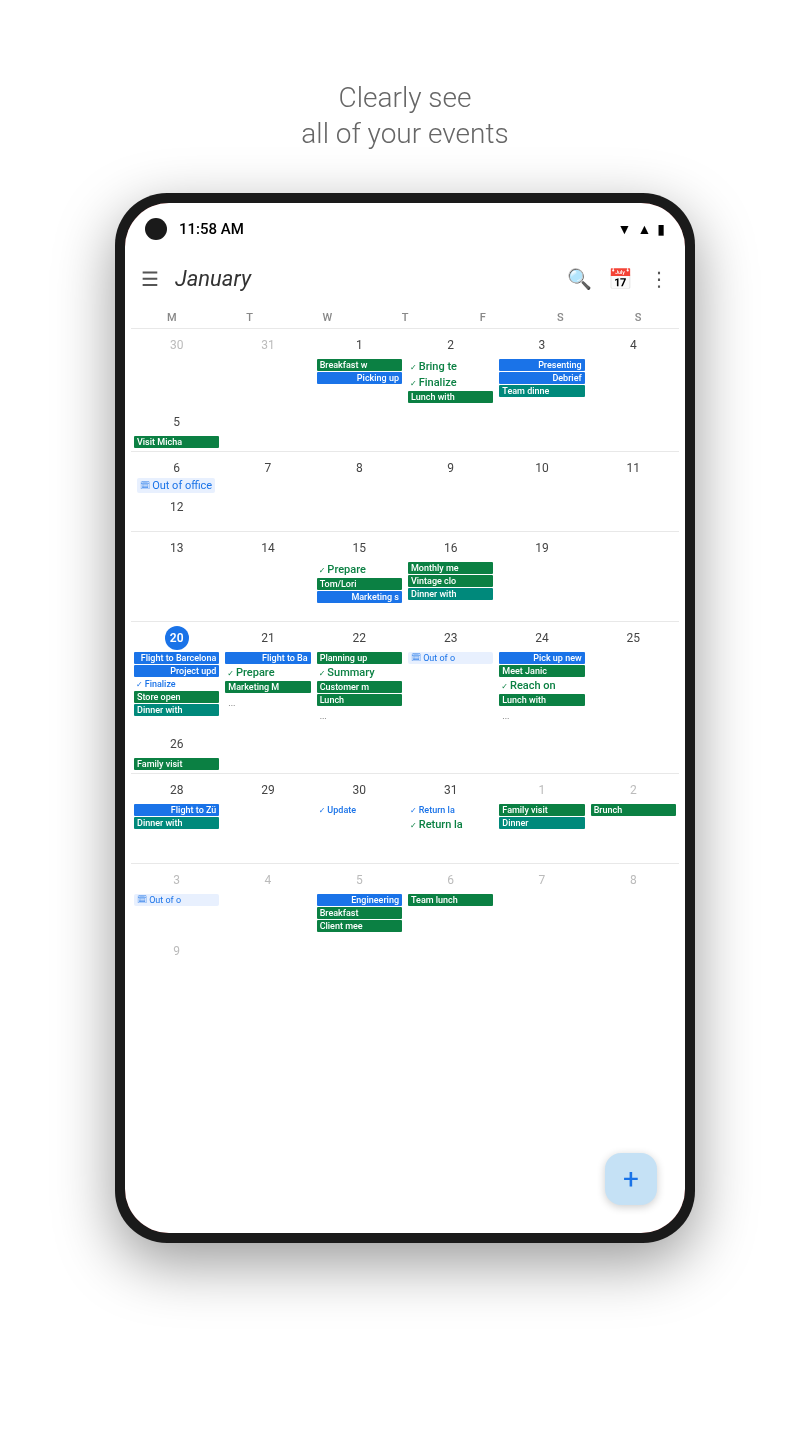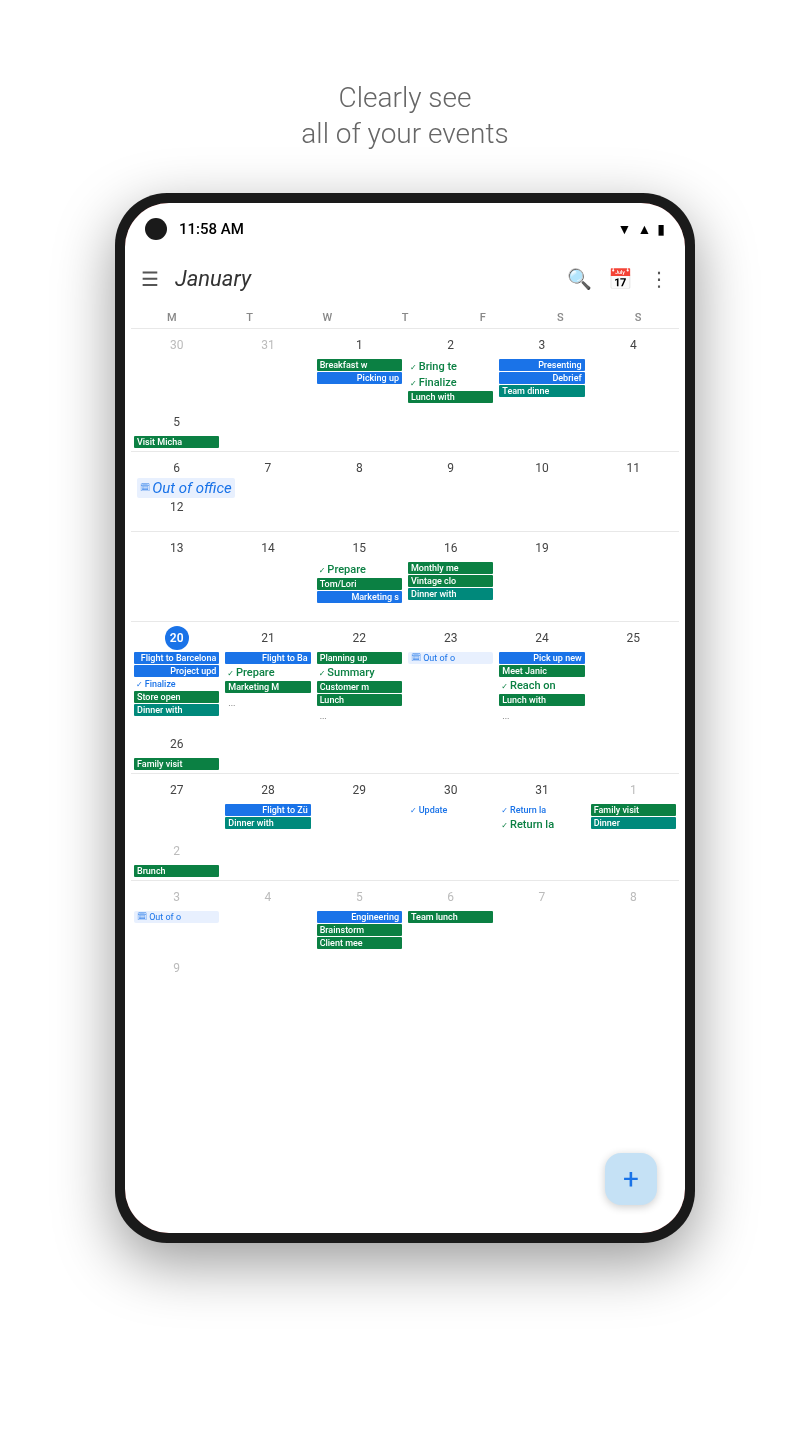--- a/index.html
+++ b/index.html
@@ -332,21 +332,21 @@
               <div class="day-num">5</div>
               <span class="event green">Visit Micha</span>
             </div>
           </div>
 
           <div class="week-row" style="min-height:80px;">
             <div class="day-cell">
               <div class="day-num">6</div>
               <div class="out-of-office" style="grid-column:span 5;white-space:nowrap;position:absolute;left:6px;right:calc(2*14.28%+6px);top:26px;display:flex;">
                 <span class="oof-icon">🗓</span>
-                <span style="font-size:15px;color:#1a73e8;font-style:italic;">Out of office</span>
+                <span style="font-size:11px;color:#1a73e8;">Out of office</span>
               </div>
             </div>
             <div class="day-cell">
               <div class="day-num">7</div>
             </div>
             <div class="day-cell">
               <div class="day-num">8</div>
             </div>
             <div class="day-cell">
               <div class="day-num">9</div>
@@ -429,23 +429,20 @@
               <div class="day-num">25</div>
             </div>
             <div class="day-cell">
               <div class="day-num">26</div>
               <span class="event green">Family visit</span>
             </div>
           </div>
 
           <div class="week-row">
             <div class="day-cell">
-              <div class="day-num">27</div>
-            </div>
-            <div class="day-cell">
               <div class="day-num">28</div>
               <span class="event blue">Flight to Zü</span>
               <span class="event teal">Dinner with</span>
             </div>
             <div class="day-cell">
               <div class="day-num">29</div>
             </div>
             <div class="day-cell">
               <div class="day-num">30</div>
               <span class="event task">Update</span>
@@ -473,21 +470,21 @@
                 <span class="oof-icon">🗓</span>
                 <span style="font-size:9px;color:#1a73e8;">Out of o</span>
               </div>
             </div>
             <div class="day-cell">
               <div class="day-num other-month">4</div>
             </div>
             <div class="day-cell">
               <div class="day-num other-month">5</div>
               <span class="event blue">Engineering</span>
-              <span class="event green">Brainstorm</span>
+              <span class="event green">Breakfast</span>
               <span class="event green">Client mee</span>
             </div>
             <div class="day-cell">
               <div class="day-num other-month">6</div>
               <span class="event green">Team lunch</span>
             </div>
             <div class="day-cell">
               <div class="day-num other-month">7</div>
             </div>
             <div class="day-cell">

